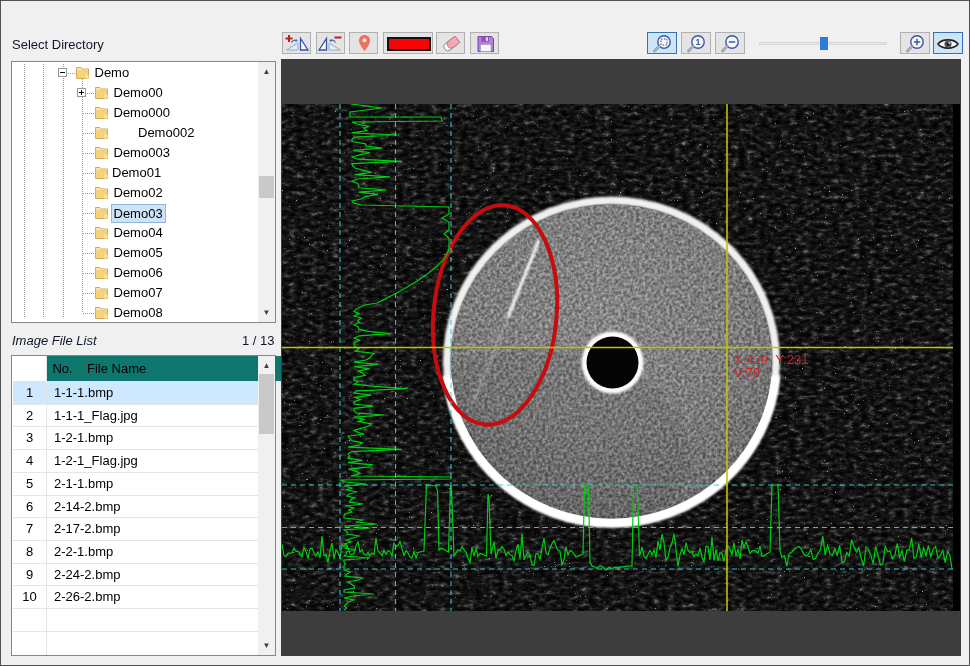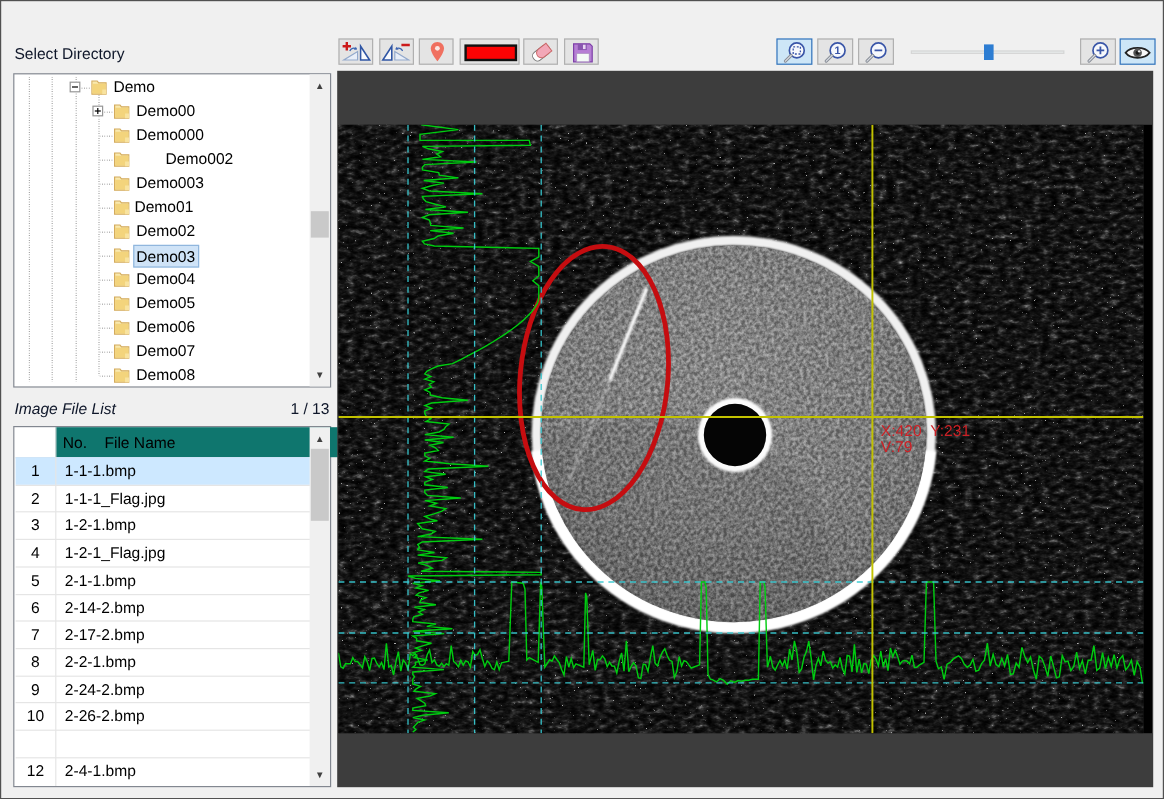--- a/index.html
+++ b/index.html
@@ -225,24 +225,20 @@
         <div class="lnum">9</div>
         <div class="lname">2-24-2.bmp</div>
       </div>
       <div class="hline" style="left:1px;top:206.6px;width:246px;"></div>
       <div class="lrow" style="top:229.3px;">
         <div class="lnum">10</div>
         <div class="lname">2-26-2.bmp</div>
       </div>
       <div class="hline" style="left:1px;top:229.3px;width:246px;"></div>
       <div class="hline" style="left:1px;top:252.0px;width:246px;"></div>
-      <div class="lrow" style="top:274.7px;">
-        <div class="lnum">12</div>
-        <div class="lname">2-4-1.bmp</div>
-      </div>
       <div class="hline" style="left:1px;top:274.7px;width:246px;"></div>
       <div style="position:absolute;left:34px;top:0;width:1px;height:299px;background:#e5e5e5;"></div>
       <div class="sbar" style="right:0; top:0; width:17px; height:299px;"></div>
       <div class="sarrow" style="right:0; top:1px;">▲</div>
       <div class="sarrow" style="right:0; bottom:1px;">▼</div>
       <div class="sthumb" style="right:1px; top:18px; height:60px;"></div>
     </div>
 <div id="toolbar">
       <div class="tbtn" style="left:281px; top:31px; width:29px; height:22px;">
         <svg width="27" height="20" viewBox="0 0 27 20" style="position:absolute;left:0px;top:1px;">

